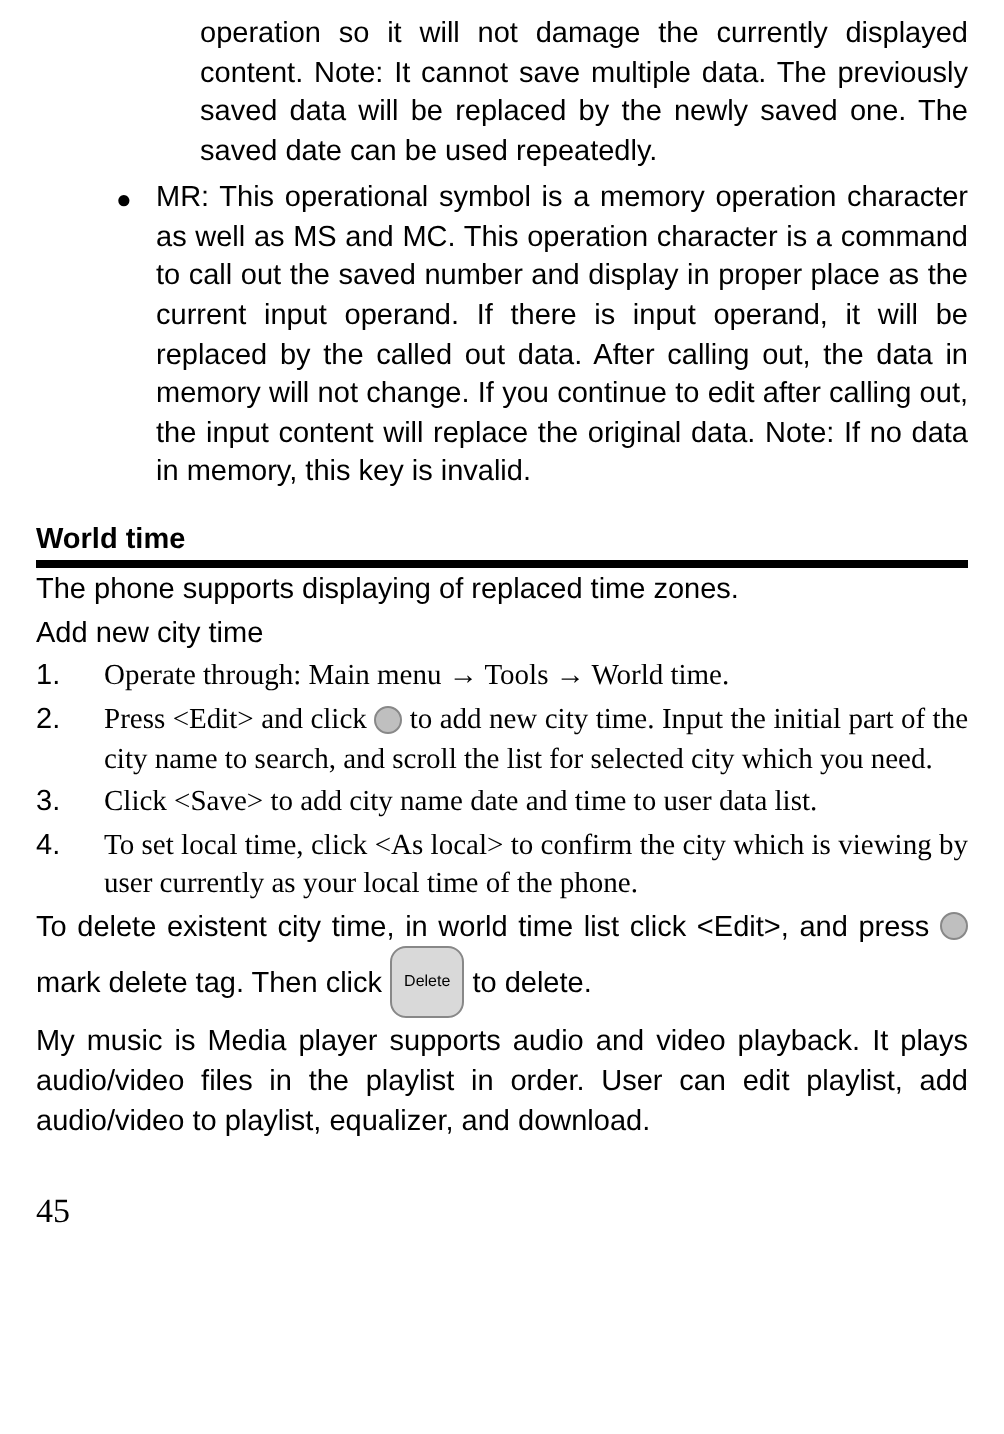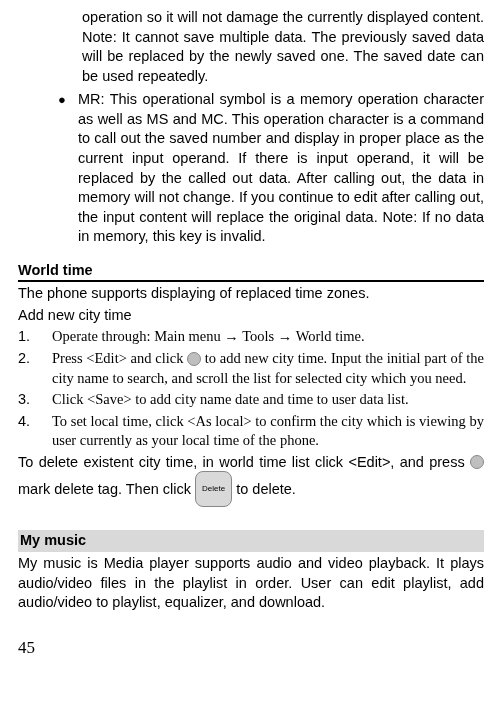--- a/index.html
+++ b/index.html
@@ -10,21 +10,21 @@
     font-size: 14.5px;
     color: #000;
     width: 502px;
     line-height: 1.35;
   }
   .page {
     padding: 8px 18px 20px 18px;
     box-sizing: border-box;
   }
   .bullet-block {
-    margin-left: 64px;
+    margin-left: 82px;
     text-align: justify;
     margin-bottom: 4px;
   }
   .bullet-row {
     display: flex;
     align-items: flex-start;
     margin-bottom: 4px;
   }
   .bullet-mark {
     width: 60px;
@@ -41,21 +41,21 @@
   }
   .section-title {
     font-weight: bold;
     background: #d9d9d9;
     padding: 1px 2px;
     margin-top: 14px;
     border-bottom: none;
   }
   .section-title.with-border {
     background: none;
-    border-bottom: 2px solid #000000;
+    border-bottom: 4px solid #000000;
     padding: 0;
   }
   .sub-title {
     font-weight: normal;
     margin-top: 2px;
   }
   .para {
     text-align: justify;
     margin-top: 2px;
   }
@@ -148,21 +148,18 @@
       <div class="num">4.</div>
       <div class="txt">To set local time, click &lt;As local&gt; to confirm the city which is viewing by user currently as your local time of the phone.</div>
     </div>
   </div>
 
 
   <div class="para">
     <span>To delete existent city time, in world time list click &lt;Edit&gt;, and press </span><span class="icon-circle"></span><span> mark delete tag. Then click </span><span class="icon-delete">Delete</span><span> to delete.</span>
   </div>
 
-  <div class="section-title" style="margin-top:22px;">
-    <span>My music</span>
-  </div>
 
   <div class="para">My music is Media player supports audio and video playback. It plays audio/video files in the playlist in order. User can edit playlist, add audio/video to playlist, equalizer, and download.</div>
 
   <div class="page-number">45</div>
 
 </div>
 
 </body></html>

